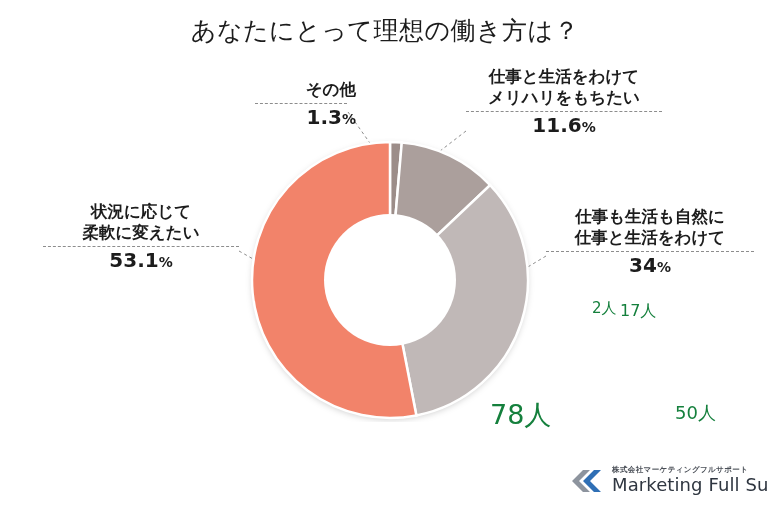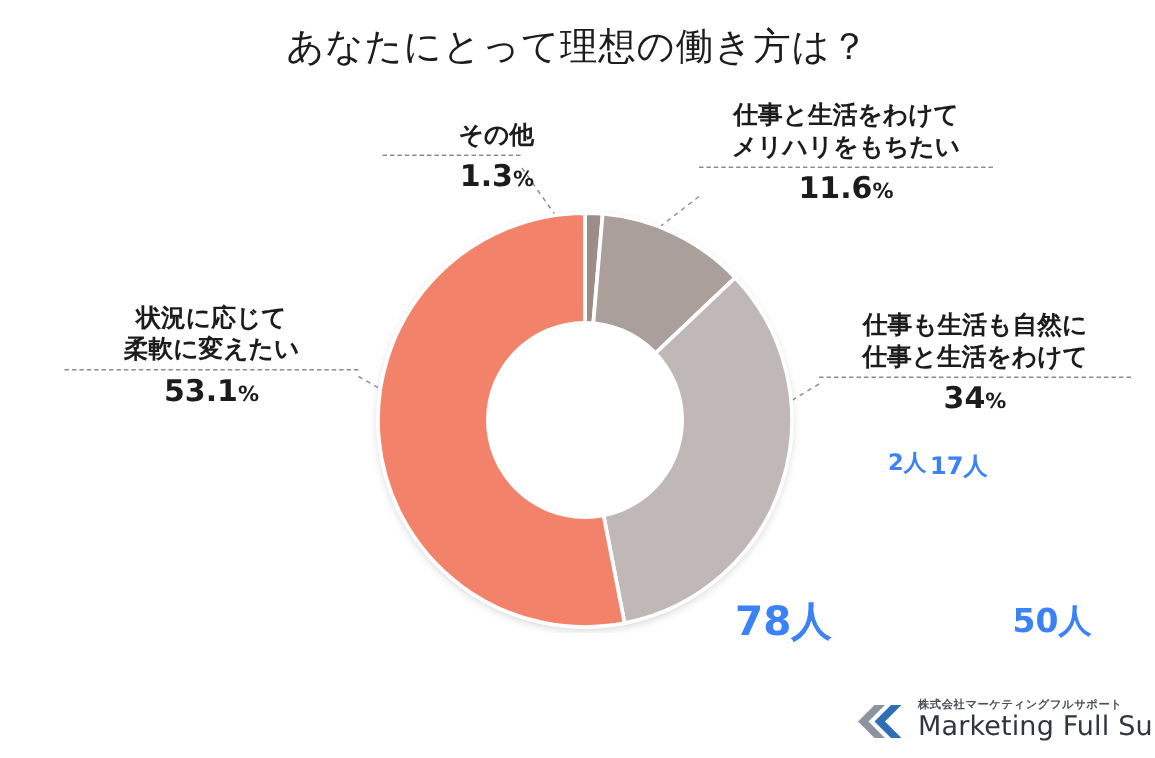--- a/index.html
+++ b/index.html
@@ -22,27 +22,27 @@
     color:#1c1c1c;
   }
 
   
   #donut-wrap{position:absolute;left:228px;top:138px;width:324px;height:284px;}
   #donut-svg{display:block;width:324px;height:284px;}
 
   
   .slice-label{
     position:absolute;
-    font-weight:bold;
-    color:#3b82f6;
+    font-weight:normal;
+    color:#15803d;
     white-space:nowrap;
     line-height:1;
   }
   #lab-78{left:262px;top:263px;font-size:27px;}
-  #lab-50{left:447px;top:266px;font-size:22px;text-align:center;}
+  #lab-50{left:447px;top:266px;font-size:18px;text-align:center;}
   #lab-17{left:392px;top:165px;font-size:16px;}
   #lab-2 {left:364px;top:163px;font-size:15px;}
 
   
   .callout{position:absolute;white-space:nowrap;}
   .callout .ctext{
     font-size:16.5px;font-weight:bold;line-height:1.28;
     color:#1c1c1c;
   }
   .callout .rule{

